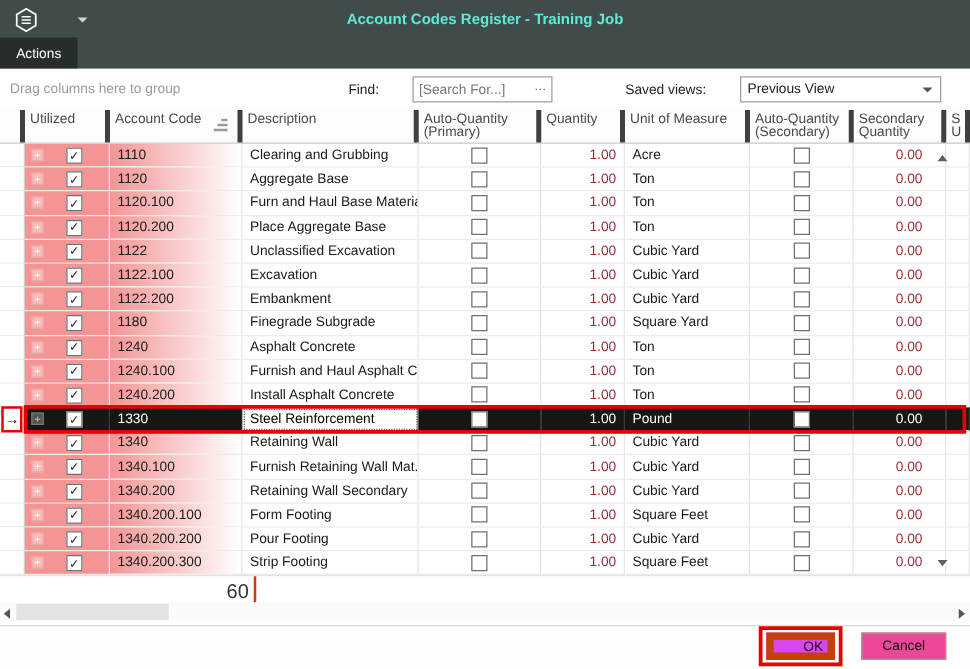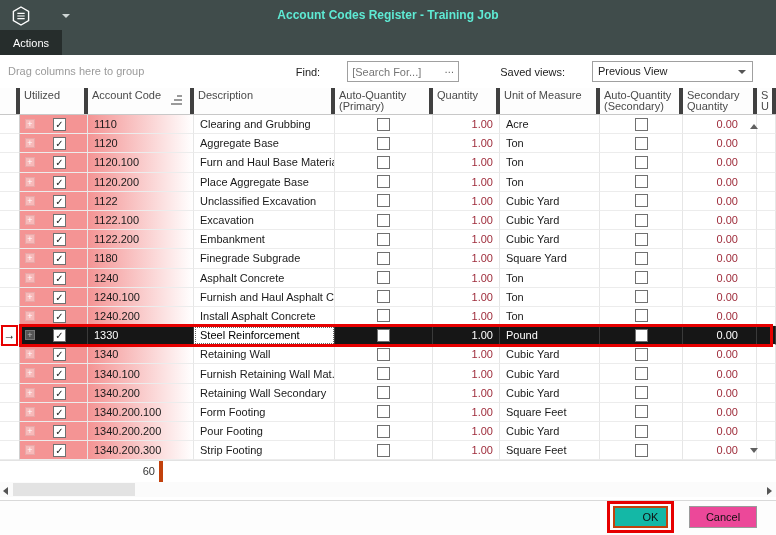--- a/index.html
+++ b/index.html
@@ -17,21 +17,21 @@
   .actions-tab { position:absolute; left:0; top:30px; width:62px; height:25px;
                  background:#262d2c; color:#fff; font-size:11px;
                  display:flex; align-items:center; justify-content:center; cursor:pointer; }
 
   
   .toolbar { position:relative; height:33px; background:#fff; display:flex; align-items:center; }
   .group-hint { position:absolute; left:8px; top:0; line-height:33px; color:#9b9b9b; font-size:11px; }
   .find-area { position:absolute; right:23px; top:6px; display:flex; align-items:center;gap:21px; }
   .find-label, .saved-label { font-size:11px; color:#222; margin-right:6px; }
   .find-box { width:112px; height:21px; border:1px solid #a0a0a0; background:#fff;
-              position:relative; display:flex; align-items:center; margin-right:20px; }
+              position:relative; display:flex; align-items:center; margin-right:37px; }
   .find-input { border:none; outline:none; width:88px; height:17px; margin-left:4px;
                 font-size:11px; color:#333; font-family:"Liberation Sans",sans-serif; }
   .find-ellipsis { position:absolute; right:3px; top:2px; font-size:10px; color:#555;
                    letter-spacing:1px; cursor:pointer; }
   .combo { width:161px; height:21px; border:1px solid #a0a0a0; background:#fff; position:relative;
            font-size:11px; color:#222; line-height:19px; padding-left:5px; cursor:pointer; }
   .combo-caret { position:absolute; right:6px; top:8px; width:0; height:0;
                  border-left:4px solid transparent; border-right:4px solid transparent;
                  border-top:4px solid #555; }
 
@@ -91,42 +91,42 @@
 
   
   .vscroll-up, .vscroll-down { position:absolute; left:750px; width:0; height:0; cursor:pointer; }
   .vscroll-up { top:9px; border-left:4px solid transparent; border-right:4px solid transparent;
                 border-bottom:5px solid #606060; }
   .vscroll-down { bottom:7px; border-left:4px solid transparent; border-right:4px solid transparent;
                   border-top:5px solid #606060; }
 
   
   .grid-footer { height:22px; border-top:1px solid #e3e3e3; display:flex; }
-  .footer-count { width:163px; border-right:4px solid #c2410c; text-align:right;
-                  padding:4px 4px 0 0; font-size:11px; color:#333; }
+  .footer-count { width:205px; border-right:2px solid #c2410c; text-align:right;
+                  padding:4px 4px 0 0; font-size:16px; color:#333; }
 
   
   .hscroll { position:relative; height:15px; background:#fbfbfb; }
   .hs-left { position:absolute; left:3px; top:5px; width:0; height:0; cursor:pointer;
              border-top:4px solid transparent; border-bottom:4px solid transparent;
              border-right:5px solid #555; }
   .hs-right { position:absolute; right:4px; top:5px; width:0; height:0; cursor:pointer;
               border-top:4px solid transparent; border-bottom:4px solid transparent;
               border-left:5px solid #555; }
   .hs-thumb { position:absolute; left:13px; top:1px; width:122px; height:13px;
               background:#e3e3e3; cursor:pointer; }
 
   .gap3 { height:3px; background:#fff; }
 
   
   .dialog-footer { position:relative; height:35px; background:#fdfdfd; border-top:1px solid #d9d9d9; }
   .btn { font-size:11px; color:#111; text-align:center; cursor:pointer;
          font-family:"Liberation Sans",sans-serif; }
   .btn-ok { position:absolute; left:613px; top:5px; width:55px; height:22px;
-            background:#14b8a6; border:2px solid #c2410c;padding-left:20px; }
+            background:#d946ef; border:6px solid #c2410c;padding-left:20px; }
   .ok-annotation { position:absolute; left:607px; top:0; width:67px; height:32px;
                    border:3px solid #e60000; pointer-events:none; }
   .btn-cancel { position:absolute; left:689px; top:5px; width:68px; height:22px;
                 background:#ec4899; border:1px solid #9a9a9a; }
 </style>
 </head>
 <body>
 
 <div class="topbar">
   <span class="logo">

